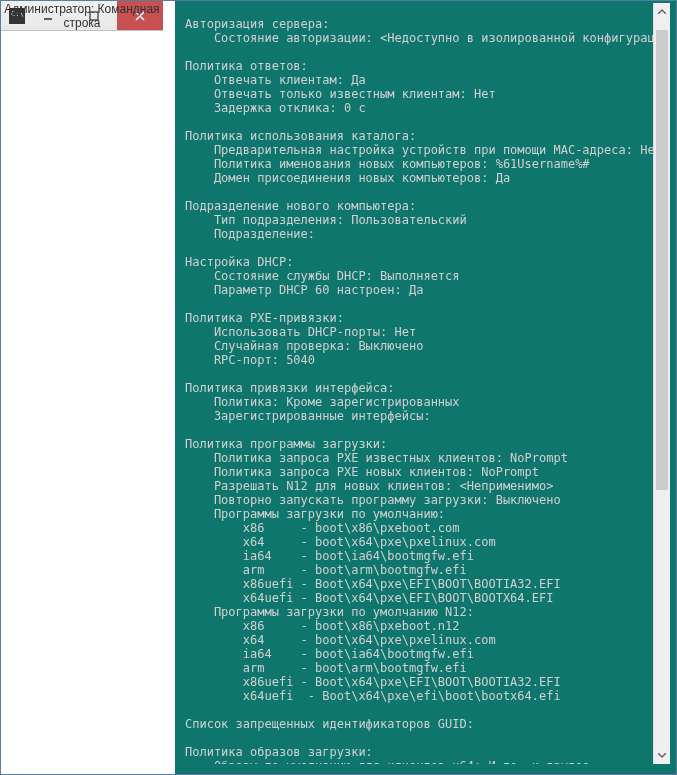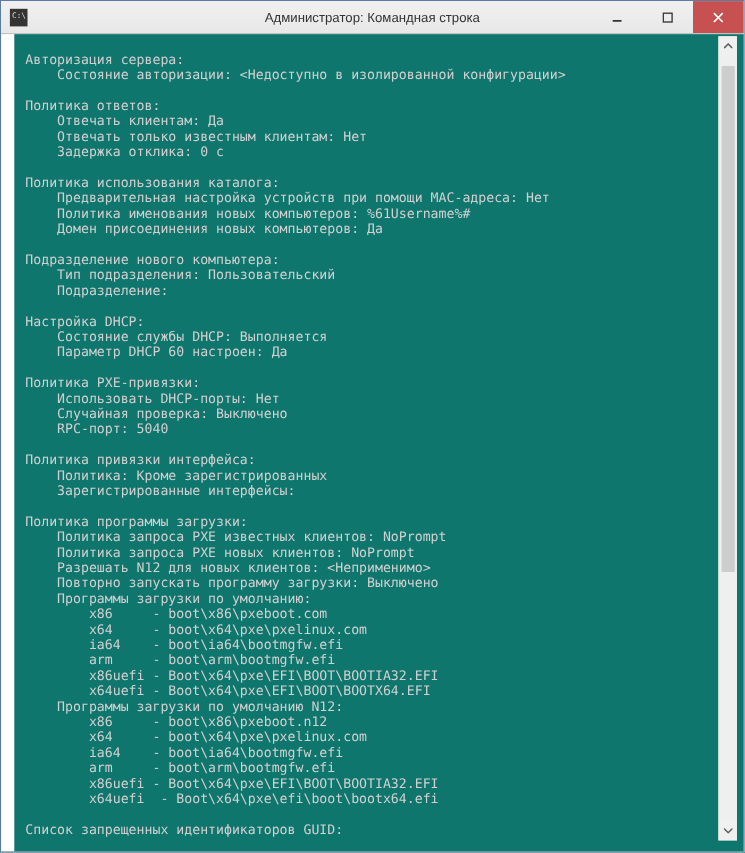--- a/index.html
+++ b/index.html
@@ -9,21 +9,20 @@
     width: 677px;
     height: 775px;
     overflow: hidden;
   }
   .window {
     width: 677px;
     height: 775px;
     background: #fff;
     border: 1px solid #5a7ca0;
     display: flex;
-    flex-direction: column;
   }
   .title-bar {
     height: 30px;
     background: linear-gradient(#f0f0f0, #e8e8e8);
     border-bottom: 1px solid #c0c0c0;
     display: flex;
     align-items: center;
     position: relative;
   }
   .title-icon {

